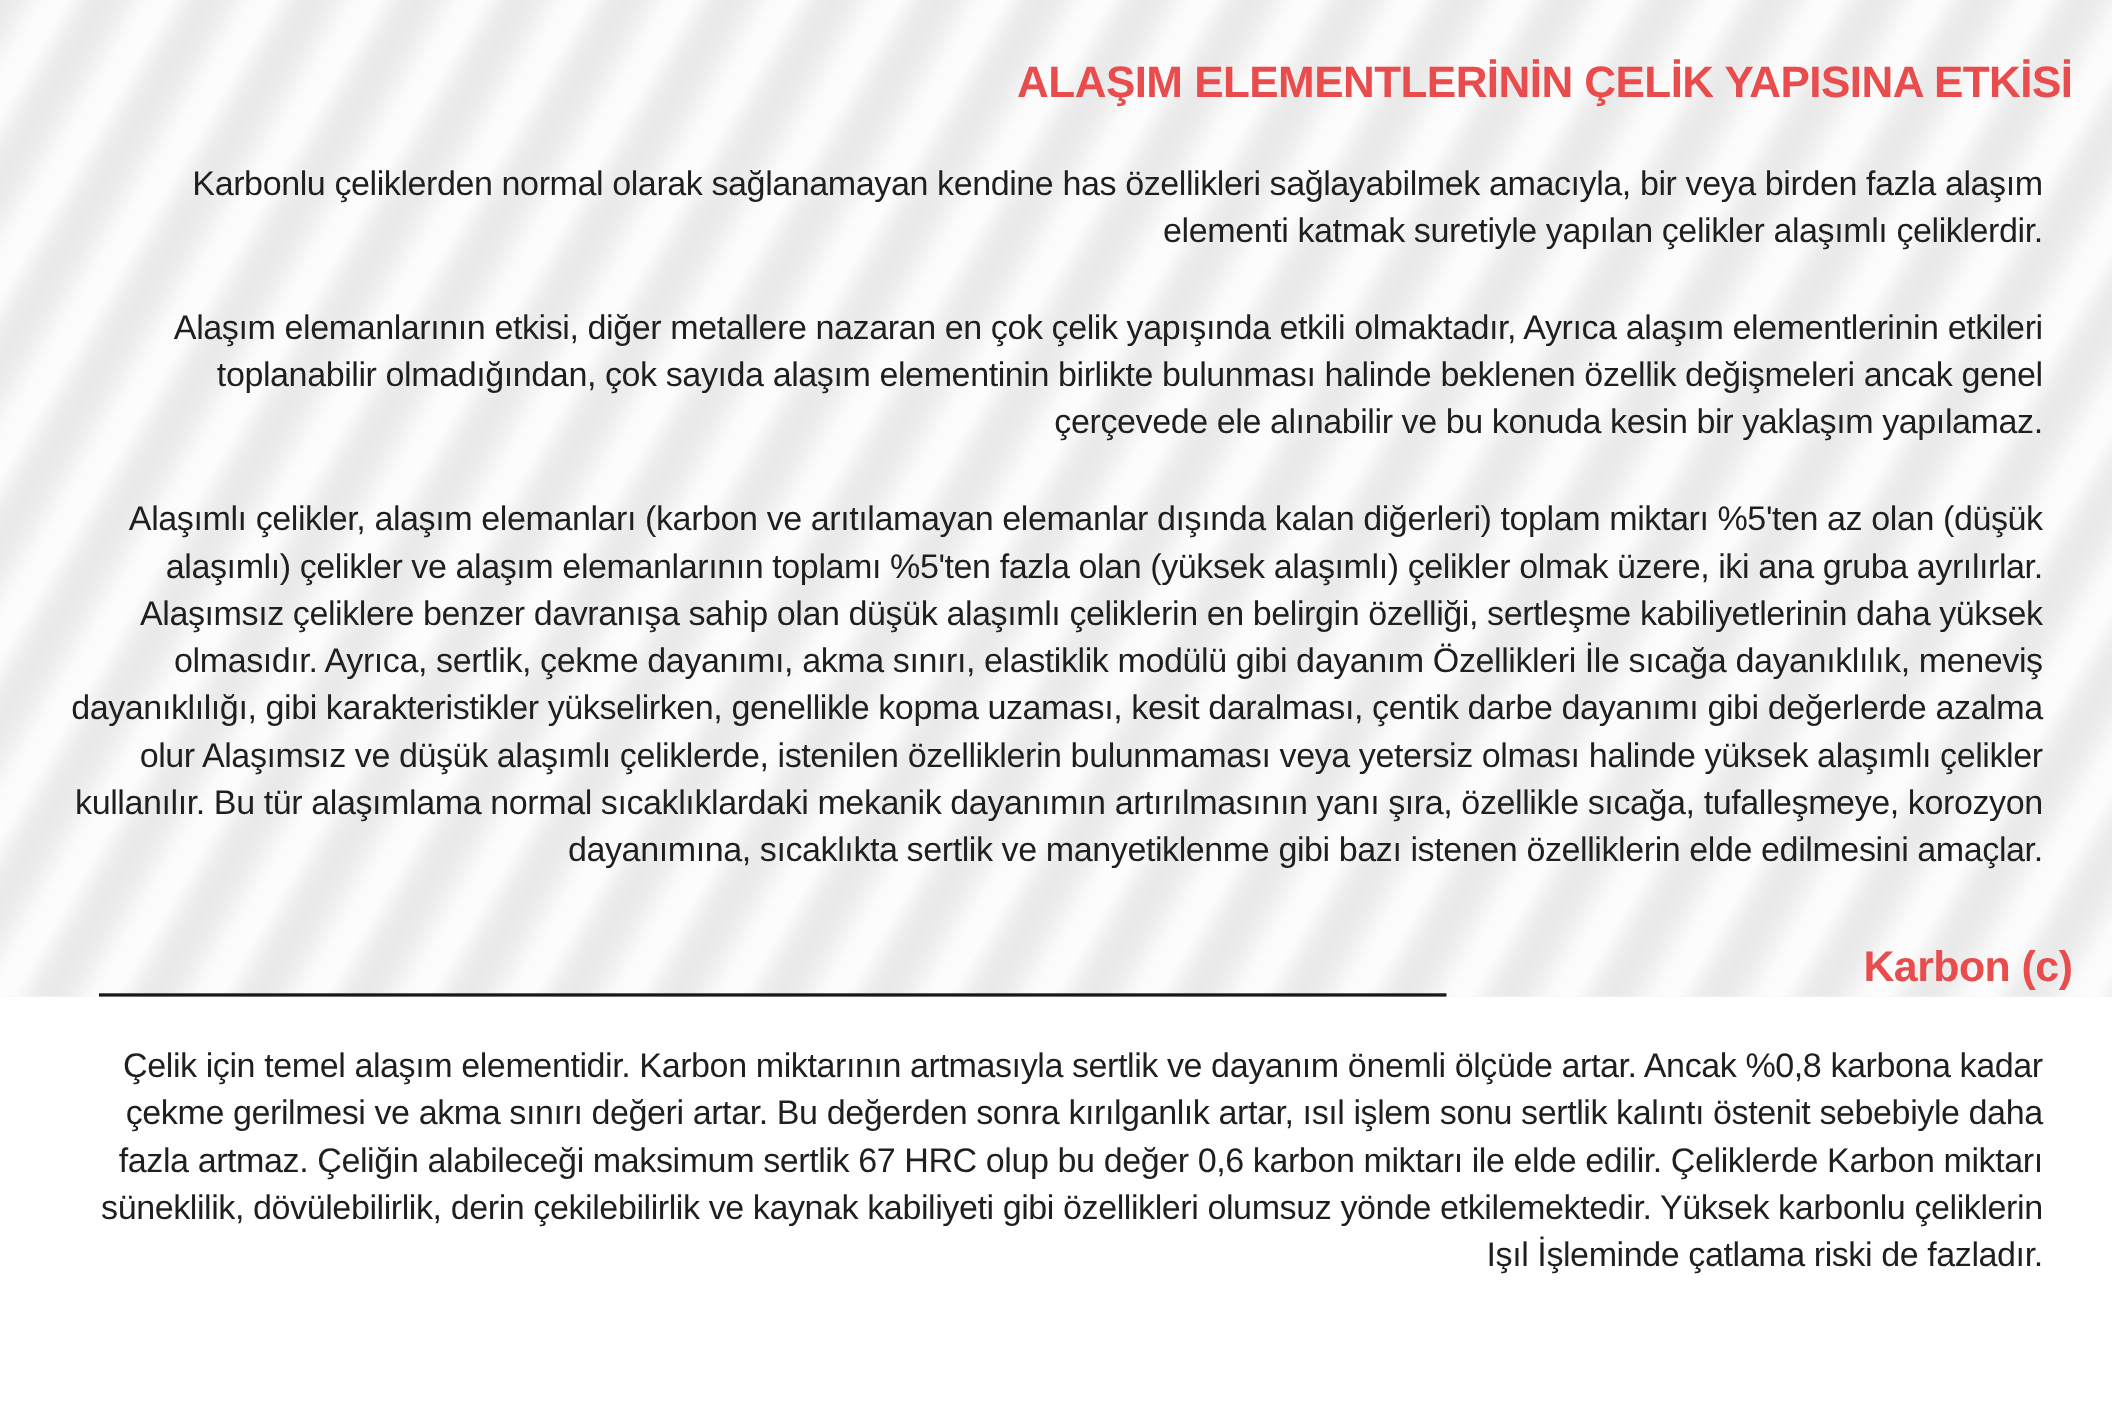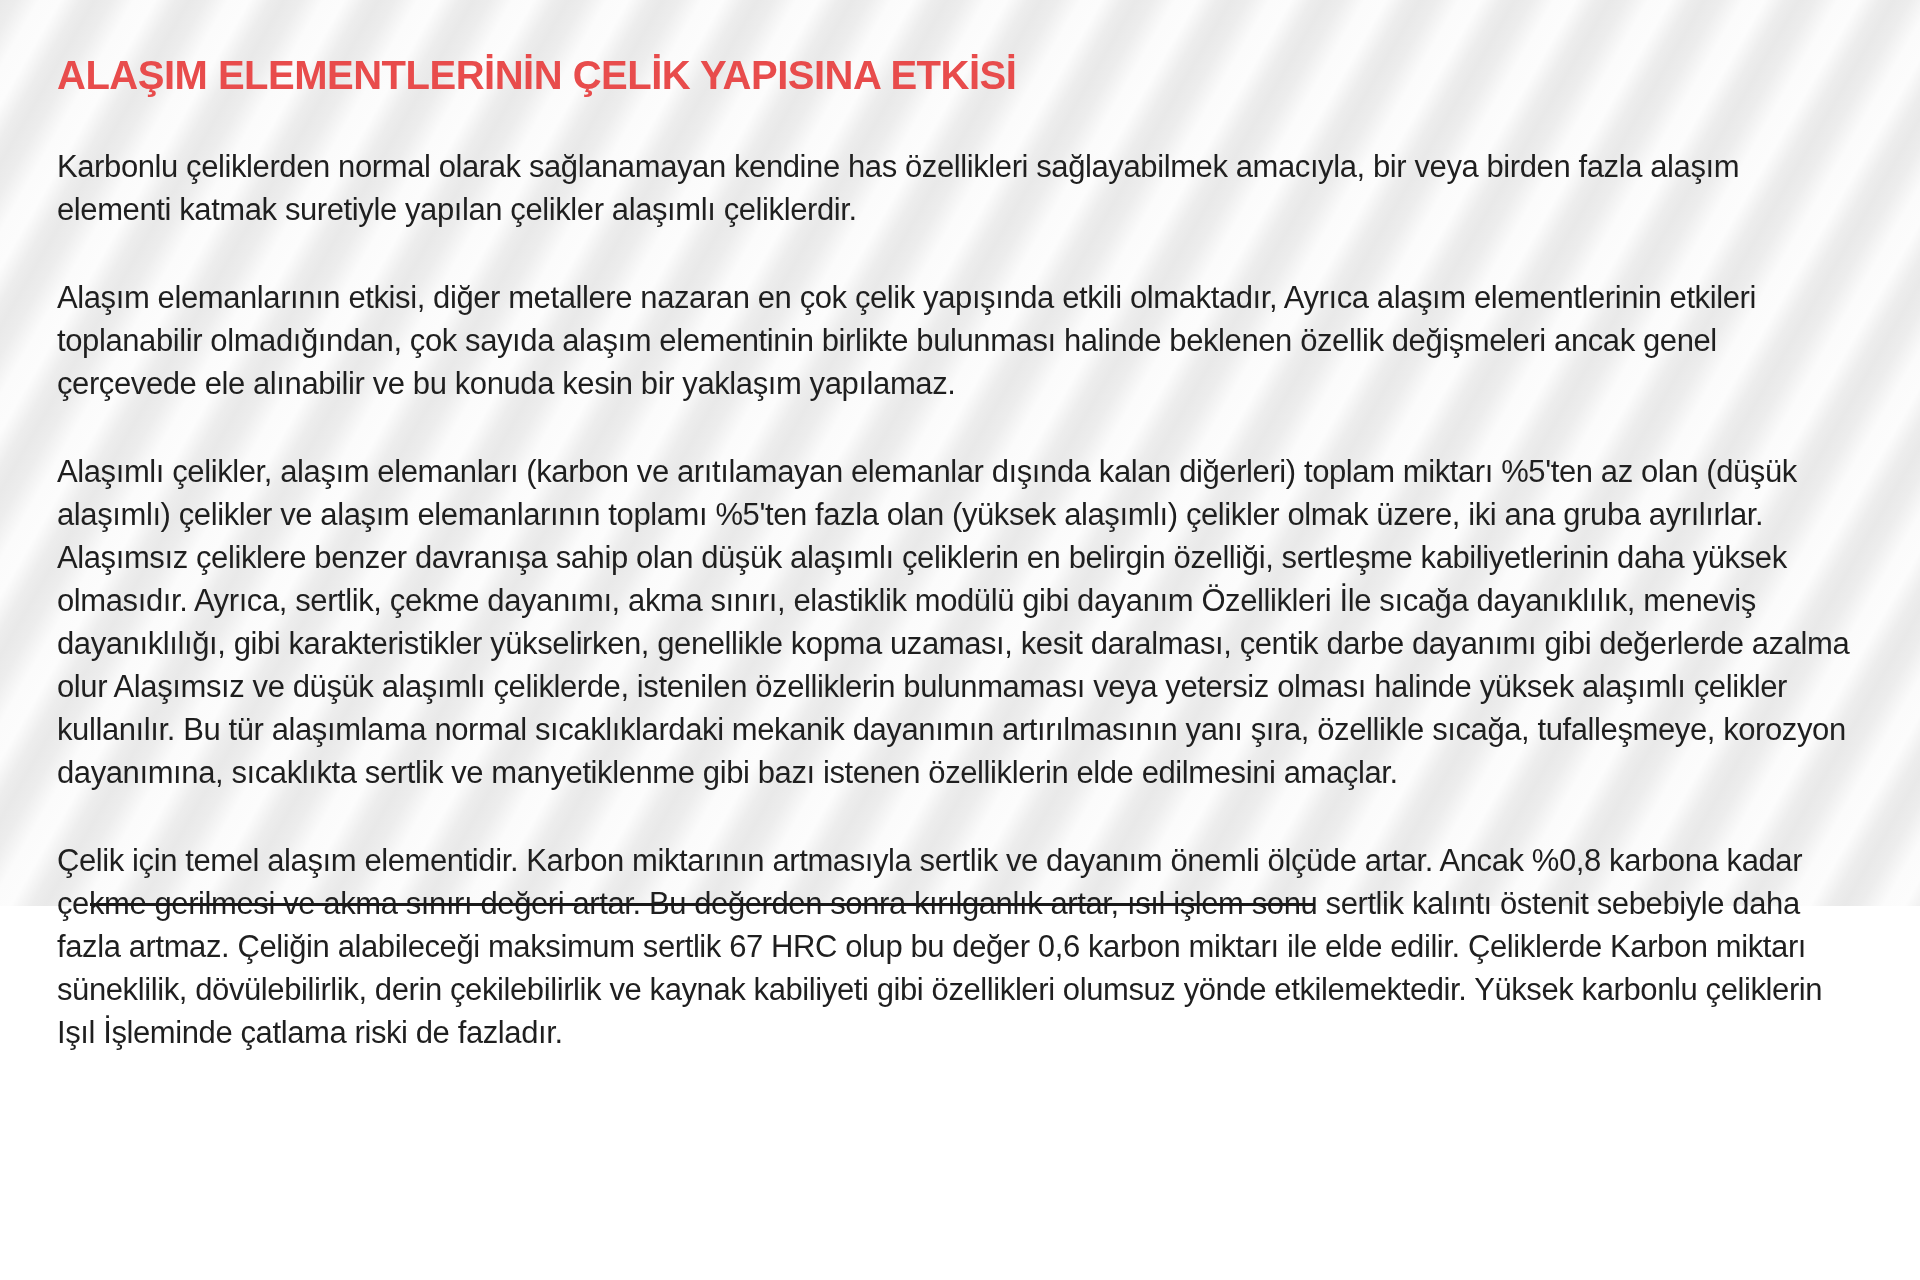--- a/index.html
+++ b/index.html
@@ -9,34 +9,35 @@
   body {
     width: 1920px;
     height: 1280px;
     overflow: hidden;
   }
   .page {
     position: relative;
     width: 1920px;
     height: 906px;
     box-sizing: border-box;
-    padding: 55px 68px 0 57px;
+    padding: 55px 36px 0 57px;
     font-family: "Liberation Sans", sans-serif;
     color: #1f1f1f;
     background-color: #f0f0f0;
     
     background-image: repeating-linear-gradient(
       120deg,
       #e9e9e9 0px,
       #ededed 14px,
       #fbfbfb 34px,
       #fcfcfc 52px,
       #ededed 70px,
       #e9e9e9 82px
     );
+    text-align: right;
   }
   h1.title {
     margin: 0 0 50px 0;
     font-size: 40px;
     line-height: 1.0;
     font-weight: bold;
     letter-spacing: -0.5px;
     color: #e84c4c;
   }
   h2.subtitle {
@@ -70,18 +71,19 @@
 <div class="page">
 
   <h1 class="title">ALAŞIM ELEMENTLERİNİN ÇELİK YAPISINA ETKİSİ</h1>
 
   <p class="body-text">Karbonlu çeliklerden normal olarak sağlanamayan kendine has özellikleri sağlayabilmek amacıyla, bir veya birden fazla alaşım elementi katmak suretiyle yapılan çelikler alaşımlı çeliklerdir.</p>
 
   <p class="body-text">Alaşım elemanlarının etkisi, diğer metallere nazaran en çok çelik yapışında etkili olmaktadır, Ayrıca alaşım elementlerinin etkileri toplanabilir olmadığından, çok sayıda alaşım elementinin birlikte bulunması halinde beklenen özellik değişmeleri ancak genel çerçevede ele alınabilir ve bu konuda kesin bir yaklaşım yapılamaz.</p>
 
   <p class="body-text">Alaşımlı çelikler, alaşım elemanları (karbon ve arıtılamayan elemanlar dışında kalan diğerleri) toplam miktarı %5'ten az olan (düşük alaşımlı) çelikler ve alaşım elemanlarının toplamı %5'ten fazla olan (yüksek alaşımlı) çelikler olmak üzere, iki ana gruba ayrılırlar. Alaşımsız çeliklere benzer davranışa sahip olan düşük alaşımlı çeliklerin en belirgin özelliği, sertleşme kabiliyetlerinin daha yüksek olmasıdır. Ayrıca, sertlik, çekme dayanımı, akma sınırı, elastiklik modülü gibi dayanım Özellikleri İle sıcağa dayanıklılık, meneviş dayanıklılığı, gibi karakteristikler yükselirken, genellikle kopma uzaması, kesit daralması, çentik darbe dayanımı gibi değerlerde azalma olur Alaşımsız ve düşük alaşımlı çeliklerde, istenilen özelliklerin bulunmaması veya yetersiz olması halinde yüksek alaşımlı çelikler kullanılır. Bu tür alaşımlama normal sıcaklıklardaki mekanik dayanımın artırılmasının yanı şıra, özellikle sıcağa, tufalleşmeye, korozyon dayanımına, sıcaklıkta sertlik ve manyetiklenme gibi bazı istenen özelliklerin elde edilmesini amaçlar.</p>
 
+  <h2 class="subtitle">Karbon (c)</h2>
 
   <p class="body-text">Çelik için temel alaşım elementidir. Karbon miktarının artmasıyla sertlik ve dayanım önemli ölçüde artar. Ancak %0,8 karbona kadar çekme gerilmesi ve akma sınırı değeri artar. Bu değerden sonra kırılganlık artar, ısıl işlem sonu sertlik kalıntı östenit sebebiyle daha fazla artmaz. Çeliğin alabileceği maksimum sertlik 67 HRC olup bu değer 0,6 karbon miktarı ile elde edilir. Çeliklerde Karbon miktarı süneklilik, dövülebilirlik, derin çekilebilirlik ve kaynak kabiliyeti gibi özellikleri olumsuz yönde etkilemektedir. Yüksek karbonlu çeliklerin Işıl İşleminde çatlama riski de fazladır.</p>
 
   <div class="bottom-edge"></div>
 
 </div>
 
 </body></html>

